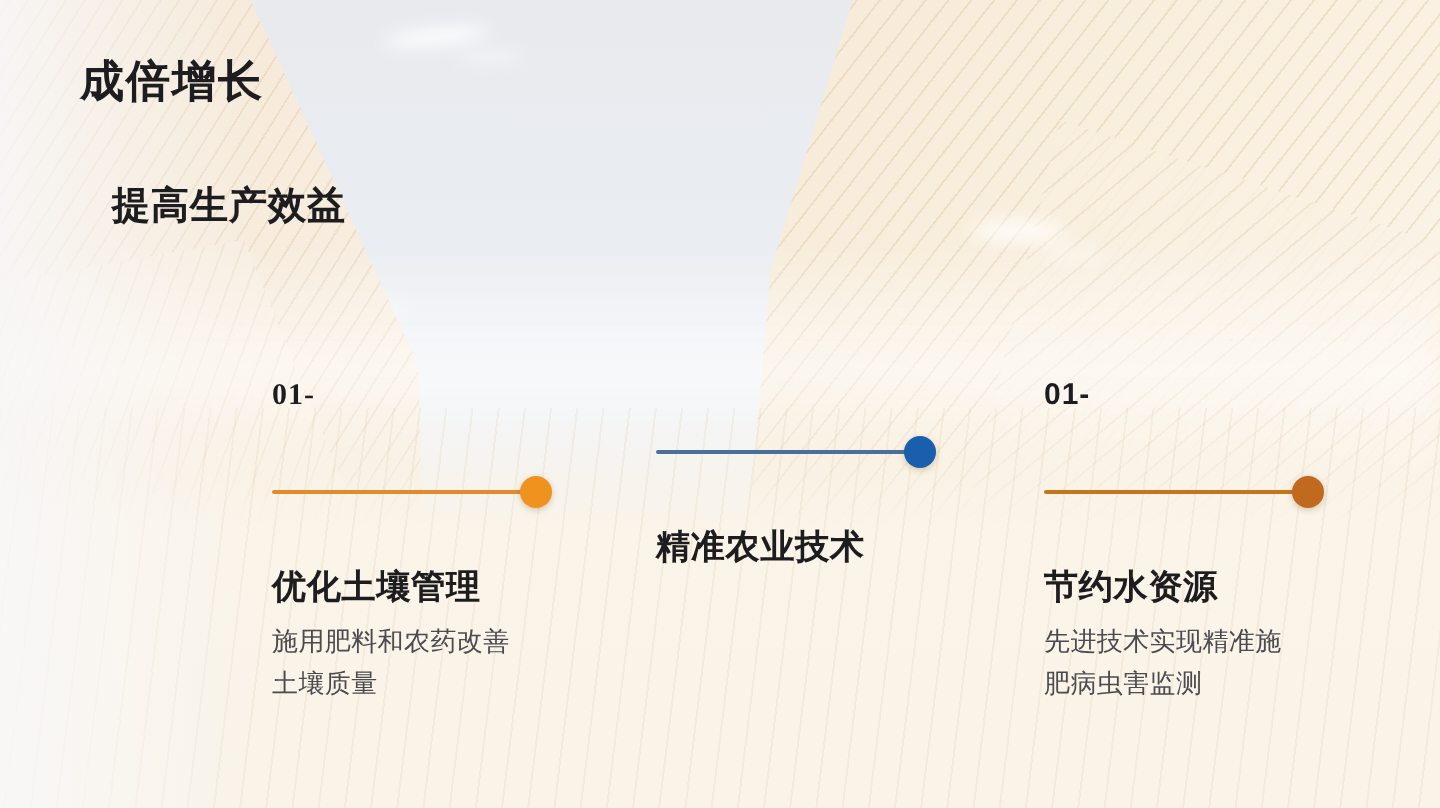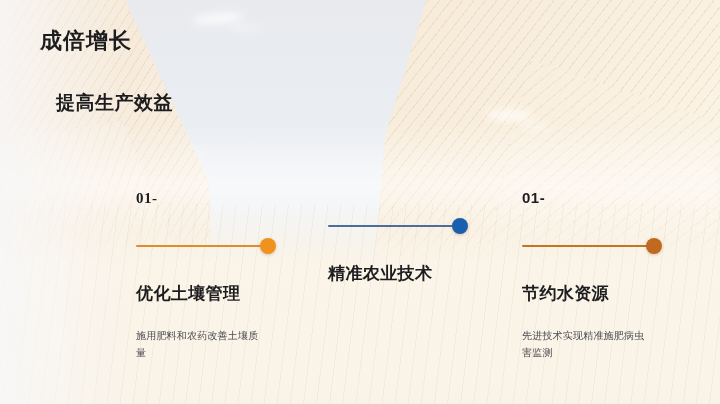--- a/index.html
+++ b/index.html
@@ -185,22 +185,22 @@
   }
 
   .col-head {
     margin-top: 26px;
     font-size: 17px;
     font-weight: bold;
     color: #1d1d1f;
     letter-spacing: .4px;
   }
   .col-desc {
-    margin-top: 23px;
-    font-size: 10px;
+    margin-top: 5px;
+    font-size: 13px;
     line-height: 1.65;
     color: #4b4b4f;
     width: 126px;
     letter-spacing: .2px;
   }
 </style>
 </head>
 <body>
 
 <div id="slide">

